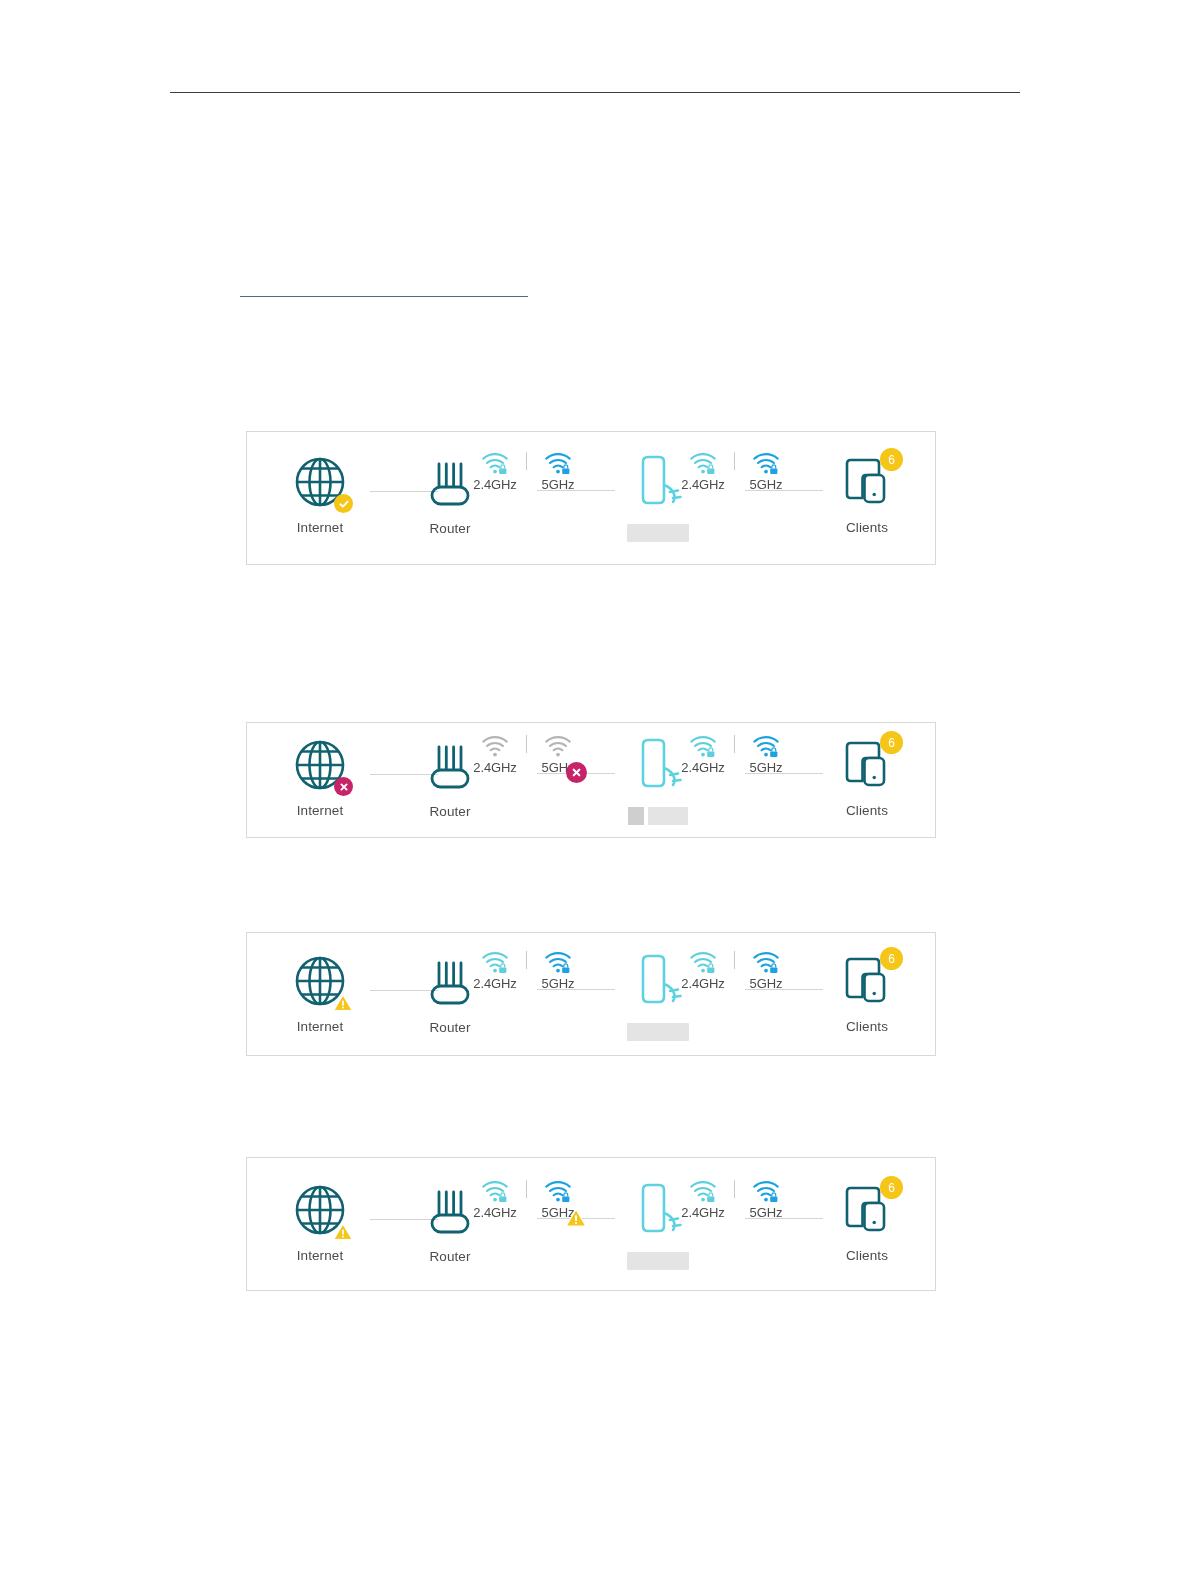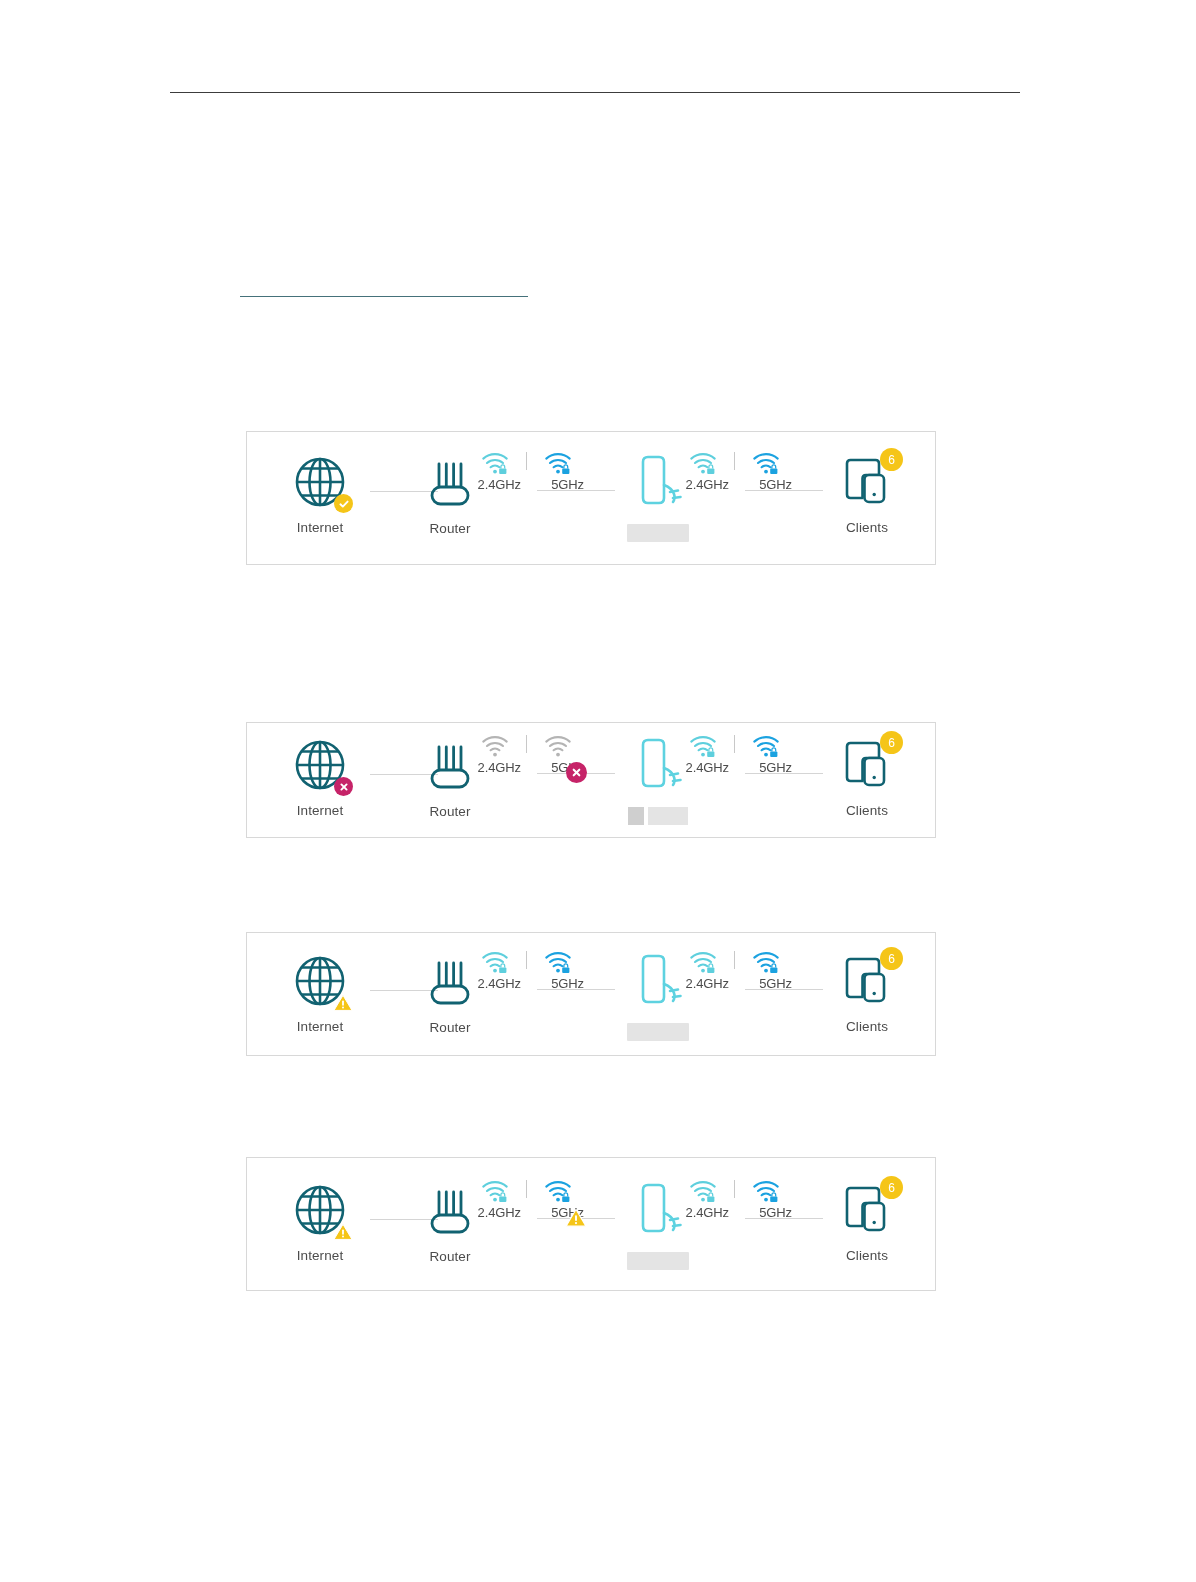--- a/index.html
+++ b/index.html
@@ -105,21 +105,21 @@
     width: 22px; height: 20px;
     z-index: 3;
   }
 
   
   .bands {
     position: absolute;
     display: flex;
     align-items: flex-start;
   }
-  .band { text-align: right; width: 52px; }
+  .band { text-align: center; width: 52px; }
   .band .glyph { height: 26px; display: flex; align-items: center; justify-content: center; }
   .band .band-label {
     font-size: 13px;
     color: #4c4c4c;
     margin-top: 2px;
     white-space: nowrap;
     letter-spacing: -.1px;
   }
   .band-sep {
     width: 1px; height: 18px;

